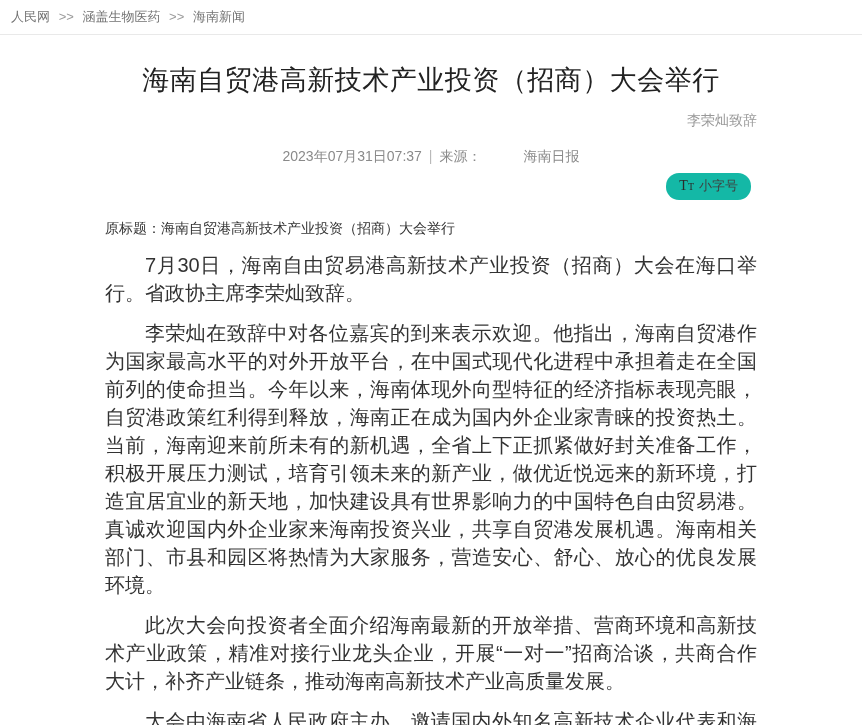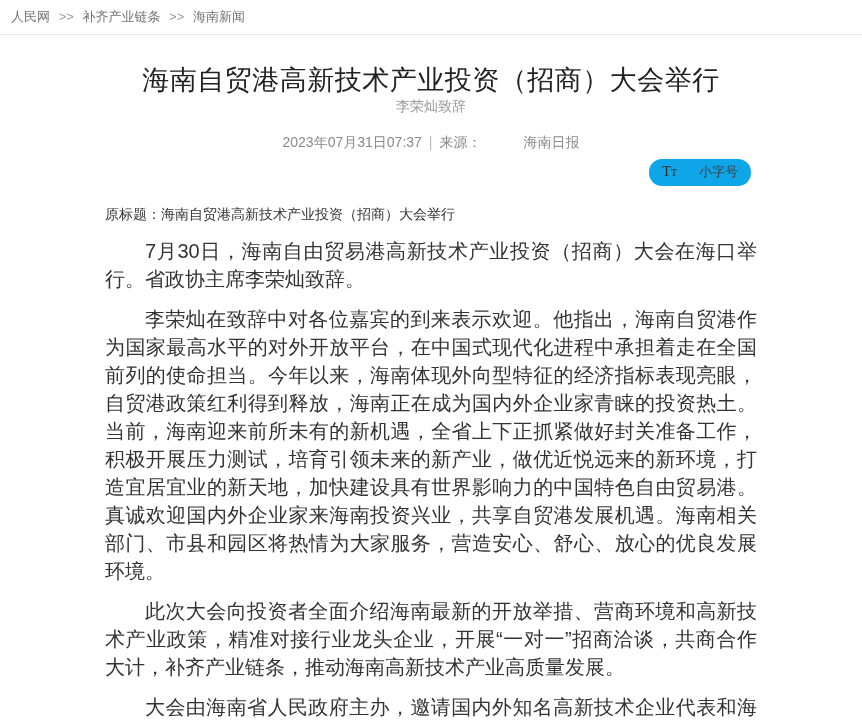--- a/index.html
+++ b/index.html
@@ -42,23 +42,24 @@
   .title {
     margin: 29px 0 0;
     font-size: 27px;
     font-weight: 400;
     color: #222222;
     text-align: center;
     line-height: 1.25;
     letter-spacing: 0.5px;
   }
   .subtitle {
+    margin-top: 14px;
     font-size: 14px;
     color: #999999;
-    text-align: center;
+    text-align: right;
   }
   .meta {
     margin-top: 18px;
     font-size: 14px;
     color: #8a8a8a;
     text-align: center;
   }
   .meta-sep {
     margin: 0 7px;
     color: #b9b9b9;
@@ -71,22 +72,22 @@
   }
   .toolbar {
     display: flex;
     justify-content: flex-end;
     margin-top: 7px;
     padding-right: 6px;
   }
   .fontsize-pill {
     display: inline-flex;
     align-items: center;
-    gap: 22px;
-    background: #0ea5e9;
+    gap: 5px;
+    background: #14b8a6;
     border: none;
     border-radius: 13px;
     padding: 4px 13px 5px;
     font-size: 13px;
     color: #3f3f3f;
     cursor: pointer;
     font-family: "Liberation Sans", sans-serif;
   }
   .t-icon {
     font-family: "Liberation Serif", serif;
@@ -115,21 +116,21 @@
   }
 </style>
 </head>
 <body>
 
 <div class="page">
 
   <div class="breadcrumb">
     <a class="crumb">人民网</a>
     <span class="sep">&gt;&gt;</span>
-    <a class="crumb">补齐产业链条</a>
+    <a class="crumb">涵盖生物医药</a>
     <span class="sep">&gt;&gt;</span>
     <a class="crumb">海南新闻</a>
   </div>
 
   <div class="divider"></div>
 
   <div class="content">
 
     <h1 class="title">海南自贸港高新技术产业投资（招商）大会举行</h1>
 

